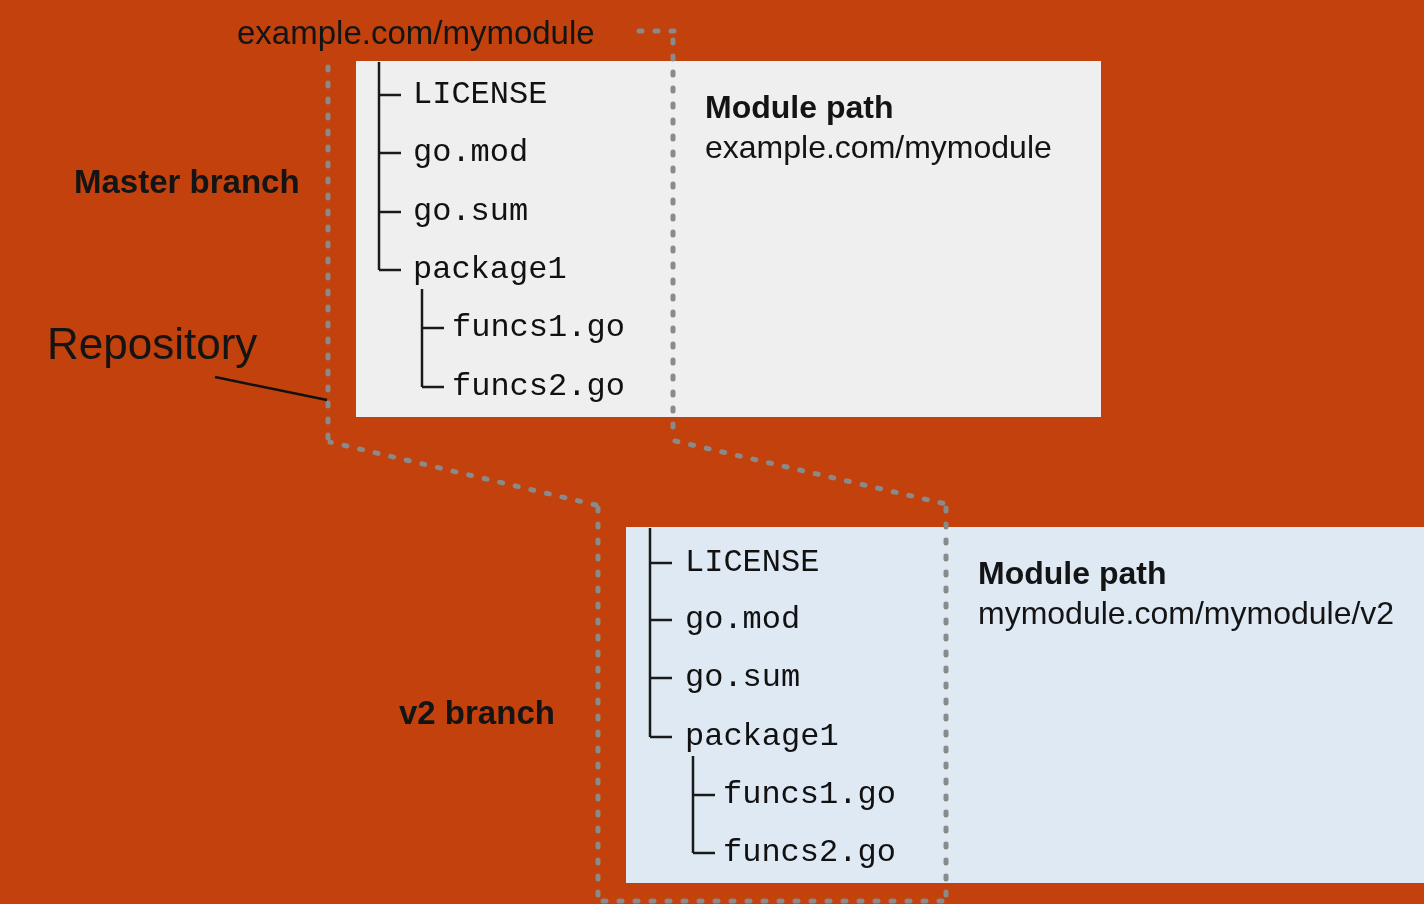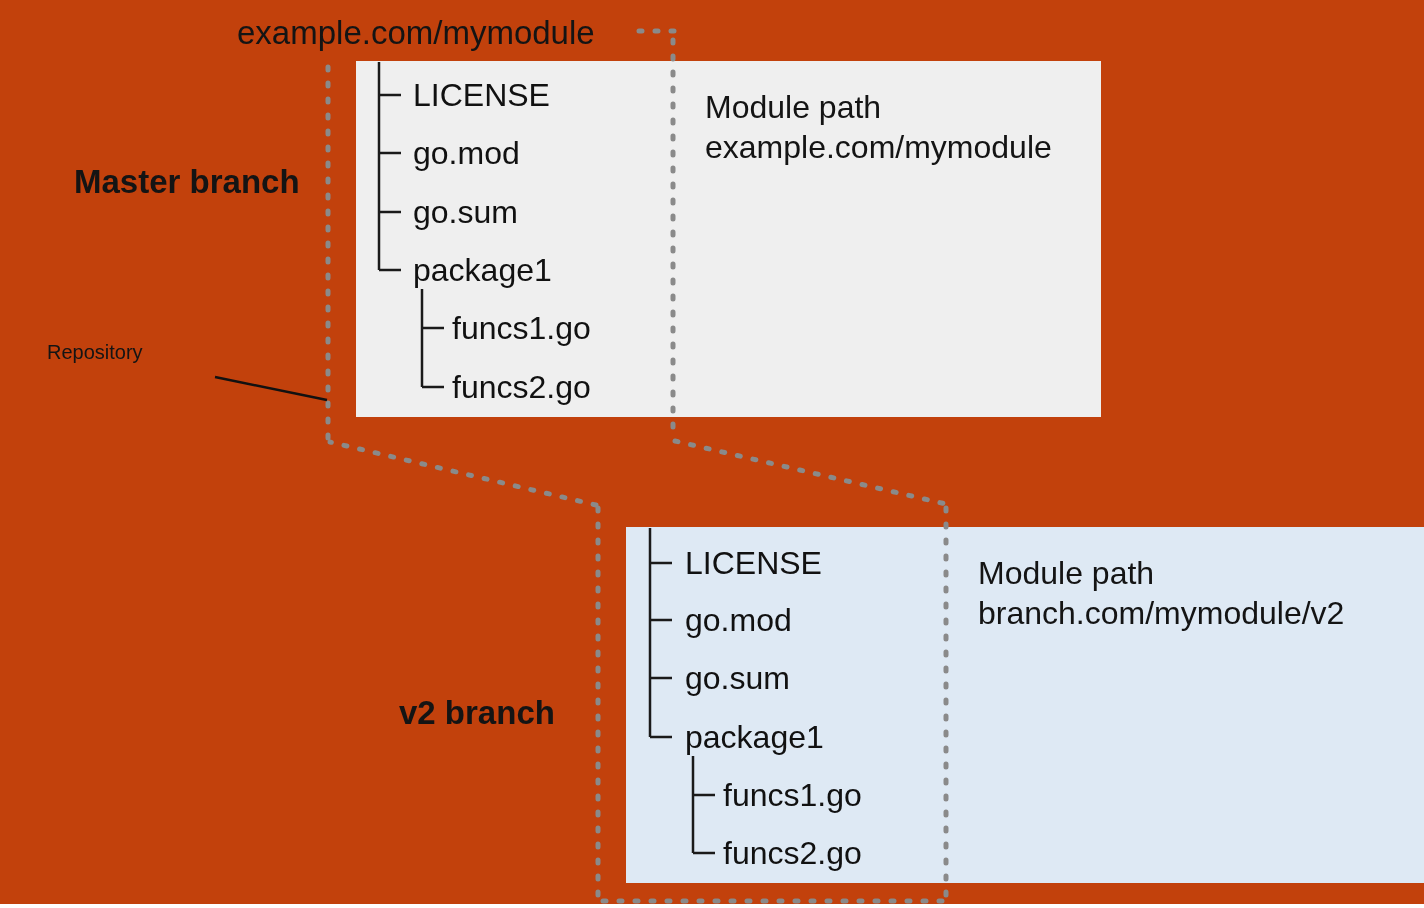--- a/index.html
+++ b/index.html
@@ -21,30 +21,30 @@
   .box-v2     { left: 626px; top: 527px; width: 798px; height: 356px; background: #dee9f4; }
 
   .txt { position: absolute; z-index: 2; white-space: nowrap; }
 
   .repo-title { left: 237px; top: 12px; font-size: 33px; line-height: 42px; }
 
   .branch-label { font-weight: bold; font-size: 33px; line-height: 42px; }
   .label-master { left: 74px;  top: 161px; }
   .label-v2     { left: 399px; top: 692px; }
 
-  .repo-label { left: 47px; top: 332px; font-size: 20px; line-height: 40px; }
+  .repo-label { left: 47px; top: 324px; font-size: 44px; line-height: 40px; }
 
   .module-path-block { position: absolute; z-index: 2; font-size: 32px; line-height: 40px; }
   .mp-master { left: 705px; top: 87px; }
   .mp-v2     { left: 978px; top: 553px; }
-  .module-path-heading { font-weight: normal; }
+  .module-path-heading { font-weight: bold; }
 
   .tree-item {
     position: absolute; z-index: 2;
-    font-family: Liberation Sans, sans-serif;
+    font-family: Liberation Mono, monospace;
     font-size: 32px; line-height: 40px;
     white-space: nowrap;
     color: #111111;
   }
   .overlay {
     position: absolute; left: 0; top: 0; z-index: 3;
     pointer-events: none;
   }
 </style>
 </head>
@@ -61,21 +61,21 @@
   <div class="txt branch-label label-v2">v2 branch</div>
 
   <div class="txt repo-label">Repository</div>
 
   <div class="module-path-block mp-master">
     <div class="module-path-heading">Module path</div>
     <div>example.com/mymodule</div>
   </div>
   <div class="module-path-block mp-v2">
     <div class="module-path-heading">Module path</div>
-    <div>branch.com/mymodule/v2</div>
+    <div>mymodule.com/mymodule/v2</div>
   </div>
 
   <div class="tree-item" style="left:413px; top:75px">LICENSE</div>
   <div class="tree-item" style="left:413px; top:133px">go.mod</div>
   <div class="tree-item" style="left:413px; top:192px">go.sum</div>
   <div class="tree-item" style="left:413px; top:250px">package1</div>
   <div class="tree-item" style="left:452px; top:308px">funcs1.go</div>
   <div class="tree-item" style="left:452px; top:367px">funcs2.go</div>
 
   <div class="tree-item" style="left:685px; top:543px">LICENSE</div>

